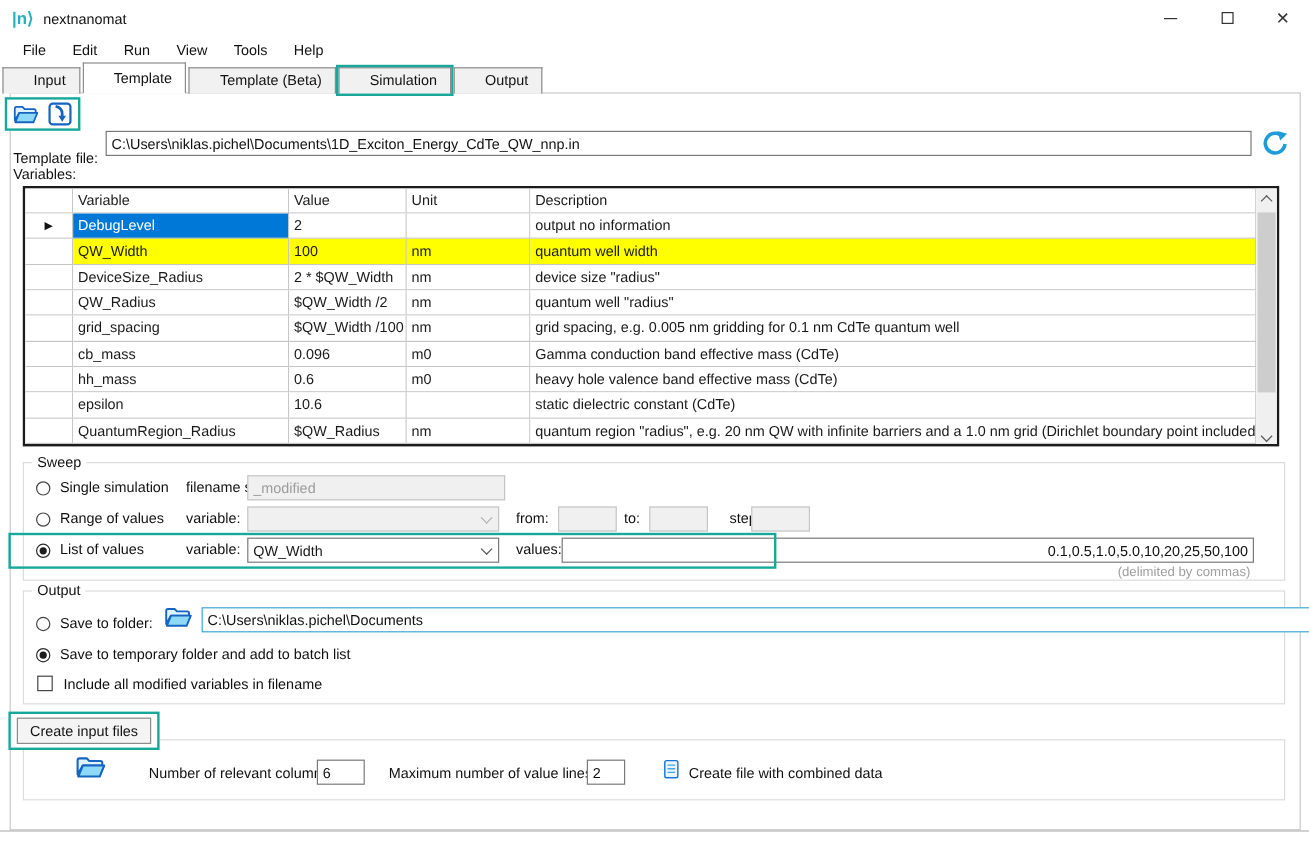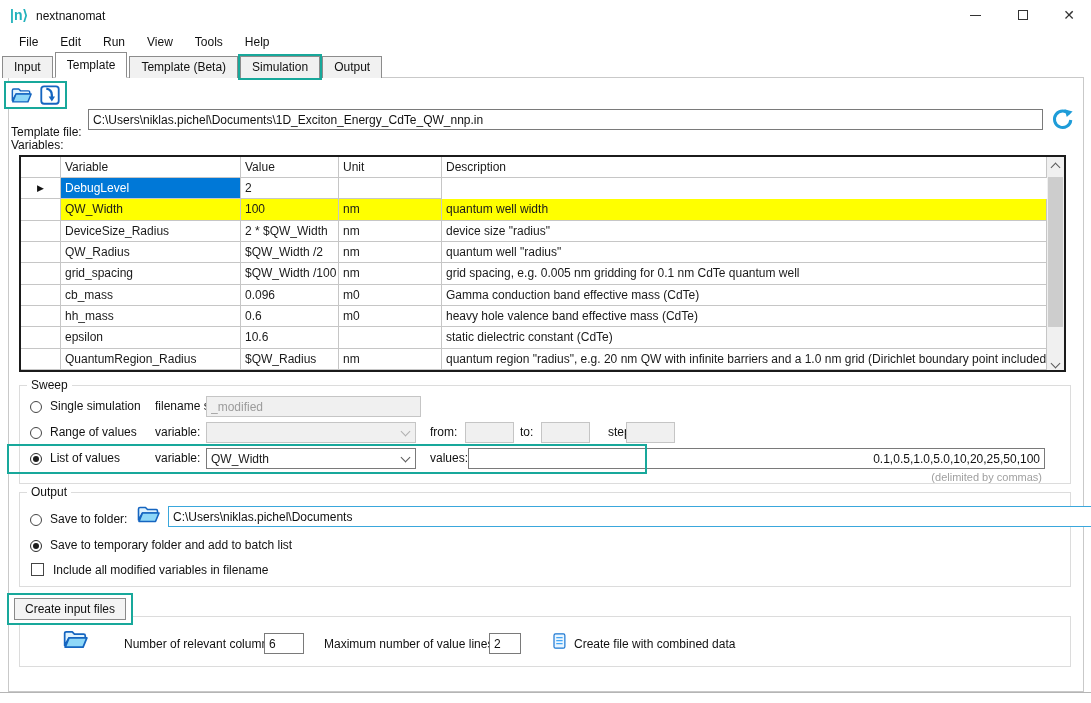--- a/index.html
+++ b/index.html
@@ -24,21 +24,21 @@
   .wb-close{left:1052px;font-size:14px;}
   .glyph-min{width:11px;height:1px;background:#333;}
   .glyph-max{width:10px;height:10px;border:1px solid #333;background:#fff;}
 
   
   .menubar{position:absolute;top:33px;left:8px;height:20px;display:flex;}
   .menu-item{padding:2px 11px;color:#111;}
 
   
   .tabs{position:absolute;top:55px;left:2px;height:23px;display:flex;align-items:flex-end;z-index:3;}
-  .tab{height:22px;padding:3px 11px 0 11px;border:1px solid #8c8c8c;border-bottom:none;background:#f1f1f1;margin-right:2px;color:#111;}
+  .tab{height:22px;padding:3px 11px 0 25px;border:1px solid #8c8c8c;border-bottom:none;background:#f1f1f1;margin-right:2px;color:#111;}
   .tab.active{background:#fff;height:26px;padding-top:5px;position:relative;z-index:4;border-bottom:1px solid #fff;}
   .tab.hl{outline:2px solid var(--teal);}
 
   
   .page{position:absolute;top:77px;left:8px;width:1076px;height:615px;border:1px solid #c9c9c9;background:#fff;}
 
   
   .toolbox{position:absolute;left:-5px;top:3px;border:2px solid var(--teal);padding:1px 3px;display:flex;gap:5px;background:#fff;z-index:5;}
   .tool-icon{width:24px;height:22px;display:flex;align-items:center;justify-content:center;}
 
@@ -191,20 +191,21 @@
             <div class="tc c3">Unit</div>
             <div class="tc c4">Description</div>
           </div>
           <div class="trow">
             <div class="tc c0">
               <div class="rowarrow">▶</div>
             </div>
             <div class="tc c1 sel">DebugLevel</div>
             <div class="tc c2">2</div>
             <div class="tc c3"></div>
+            <div class="tc c4">output no information</div>
           </div>
           <div class="trow">
             <div class="tc c0"></div>
             <div class="tc c1 yel">QW_Width</div>
             <div class="tc c2 yel">100</div>
             <div class="tc c3 yel">nm</div>
             <div class="tc c4 yel">quantum well width</div>
           </div>
           <div class="trow">
             <div class="tc c0"></div>

